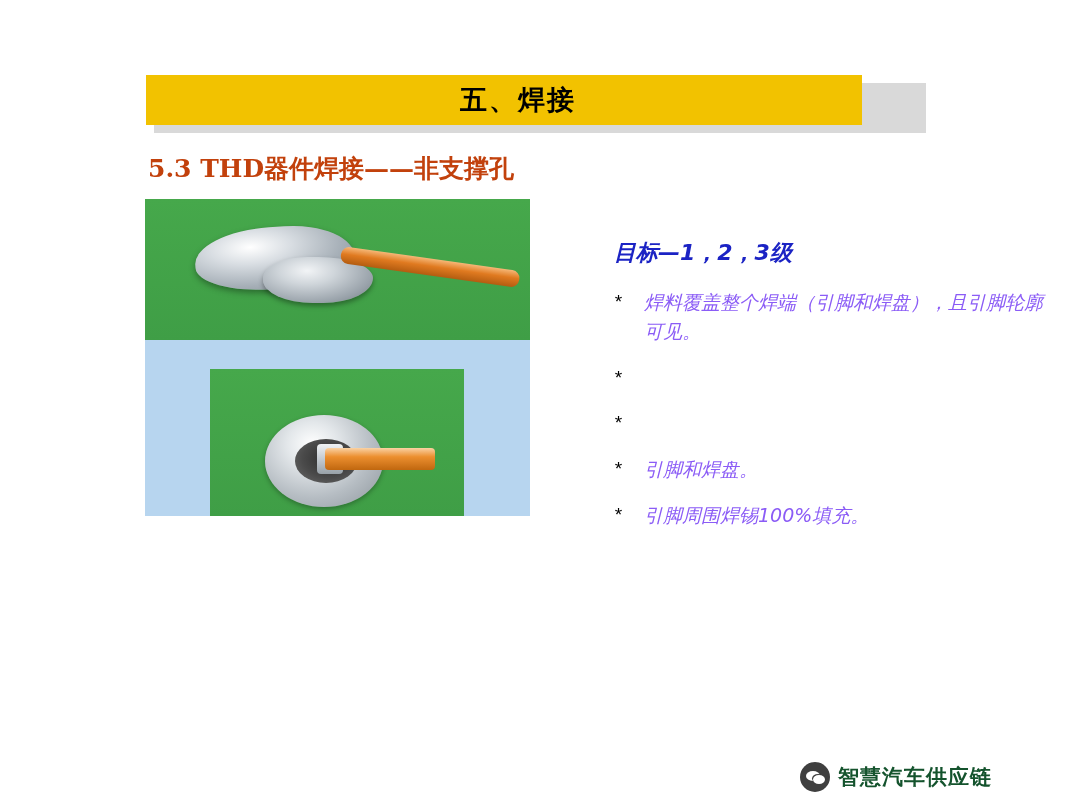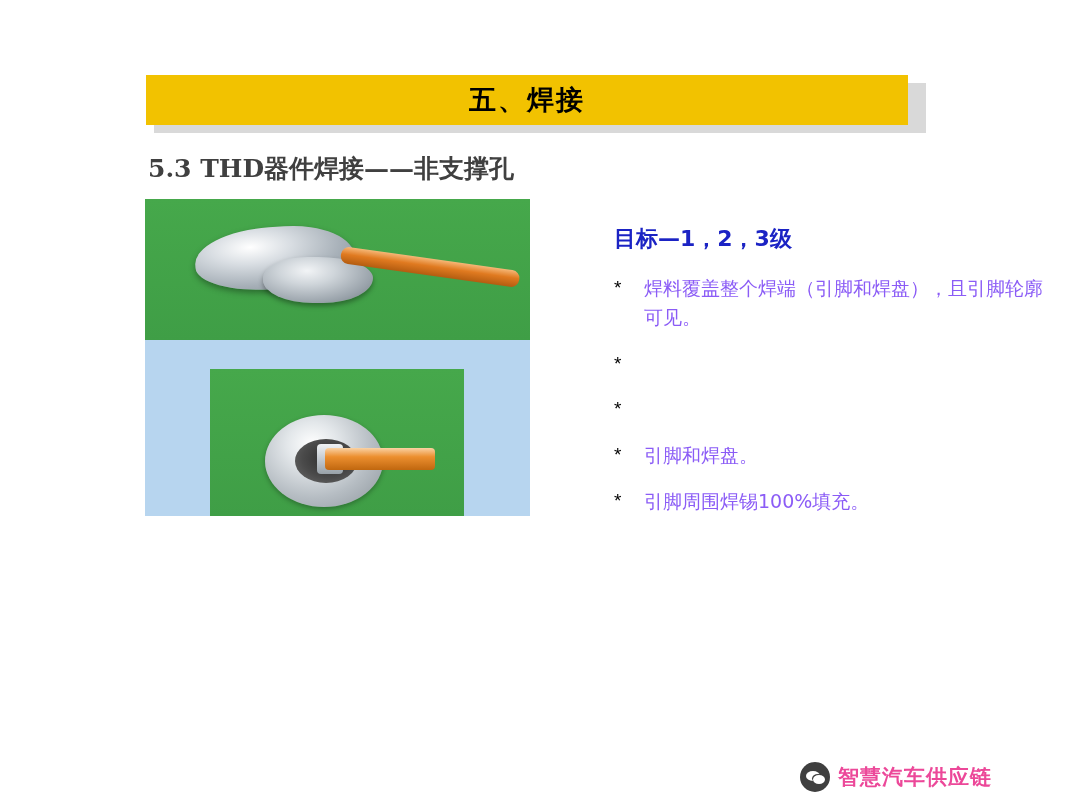--- a/index.html
+++ b/index.html
@@ -28,45 +28,46 @@
     left: 8px;
     top: 8px;
     width: 772px;
     height: 50px;
     background: #d9d9d9;
   }
   .banner {
     position: absolute;
     left: 0;
     top: 0;
-    width: 762px;
+    width: 688px;
     height: 50px;
     background: #f5c518;
     background: #f2c200;
     display: flex;
     align-items: center;
     justify-content: center;
+    padding-left: 28px;
   }
   .banner-text {
     font-family: "DejaVu Sans", sans-serif;
     font-size: 27px;
     font-weight: bold;
     color: #000000;
     letter-spacing: 2px;
   }
 
   
   .section-heading {
     position: absolute;
     left: 148px;
     top: 152px;
     font-family: "DejaVu Serif", serif;
     font-size: 25px;
     font-weight: bold;
-    color: #404040;
+    color: #c2410c;
     white-space: nowrap;
   }
 
   
   .figure {
     position: absolute;
     left: 145px;
     top: 199px;
     width: 385px;
     height: 317px;
@@ -148,22 +149,23 @@
     left: 172px; top: 245px;
     width: 26px; height: 30px;
     border-radius: 4px;
     background: linear-gradient(180deg,#f0f2f4 0%, #c3cad0 50%, #98a1a8 100%);
   }
 
   
   .right-col {
     position: absolute;
     left: 614px;
-    top: 224px;
+    top: 238px;
     width: 430px;
+    font-style: italic;
   }
   .goal-title {
     font-family: "DejaVu Sans", sans-serif;
     font-size: 22px;
     font-weight: bold;
     color: #1b23c4;
     margin-bottom: 20px;
     white-space: nowrap;
   }
   .bullet-row {
@@ -217,21 +219,21 @@
     left: 13px; top: 13px;
     width: 12px; height: 9px;
     border-radius: 50%;
     background: #ffffff;
     box-shadow: -1px -1px 0 0 #3f3f3f;
   }
   .footer-text {
     font-family: "DejaVu Sans", sans-serif;
     font-size: 21px;
     font-weight: bold;
-    color: #ec4899;
+    color: #14532d;
     letter-spacing: 1px;
   }
 </style>
 </head>
 <body>
 
 <div class="banner-wrap">
   <div class="banner-shadow"></div>
   <div class="banner">
     <span class="banner-text">五、焊接</span>

